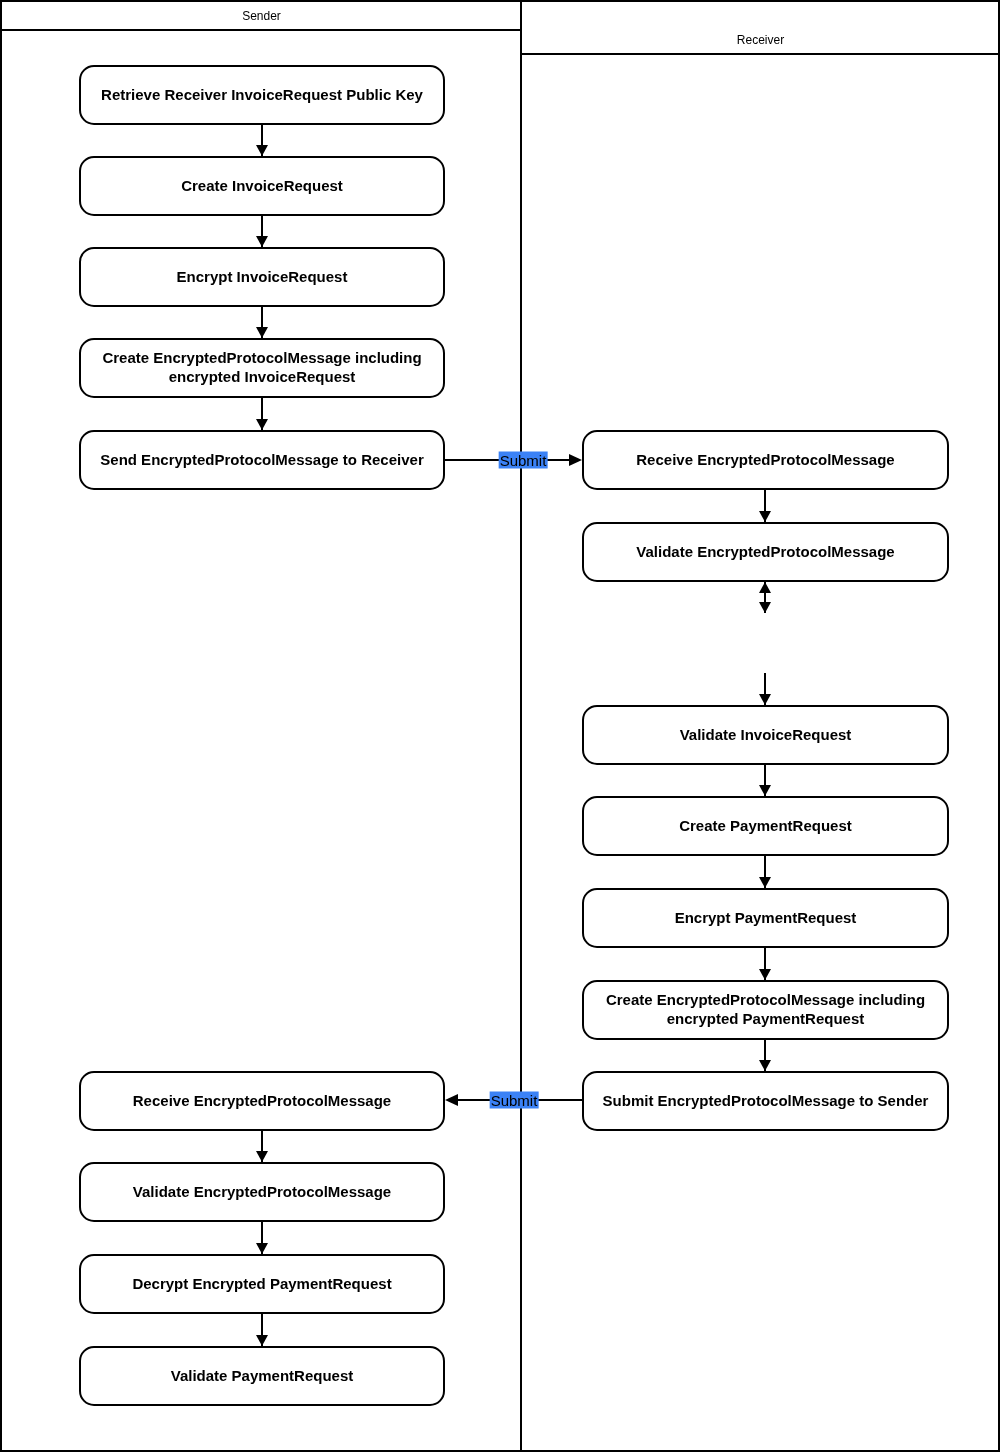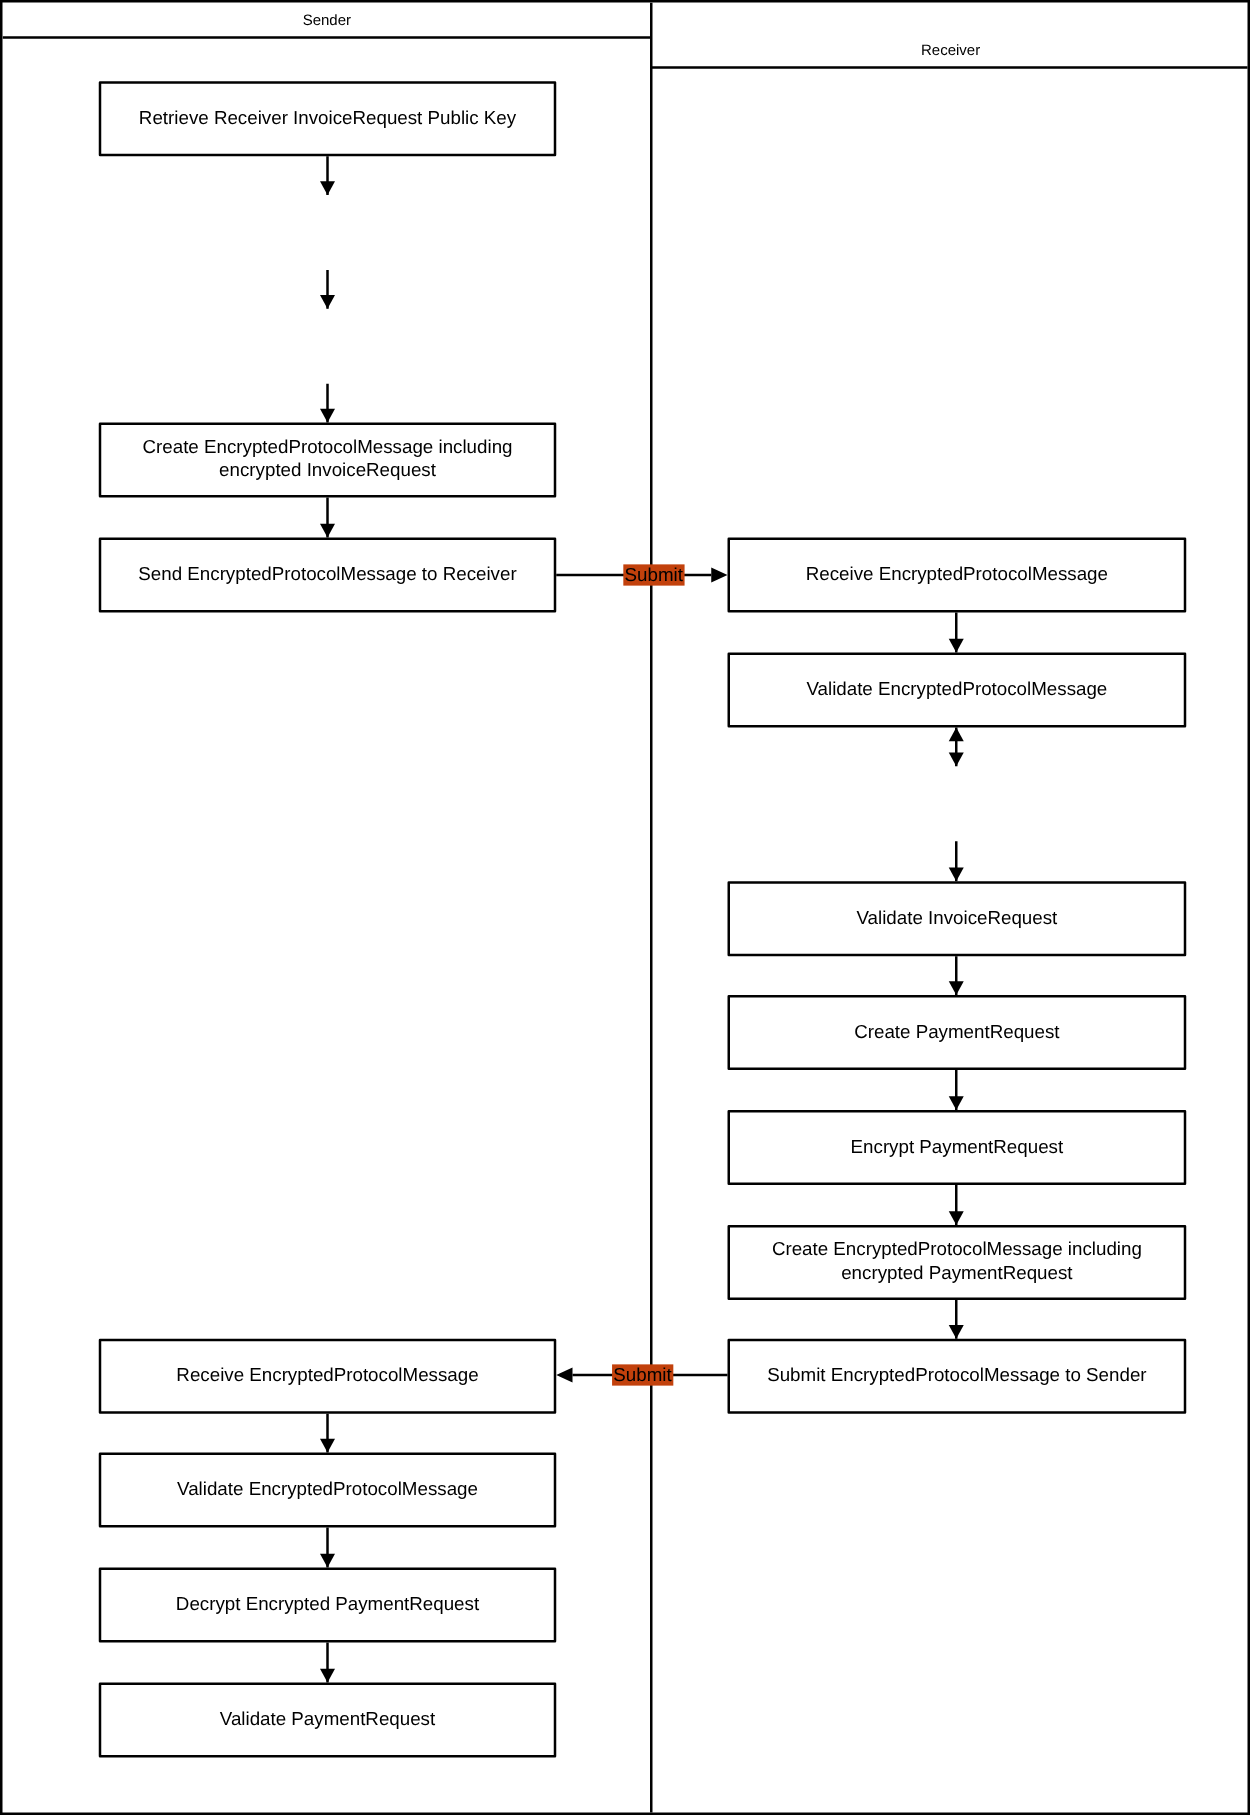--- a/index.html
+++ b/index.html
@@ -20,28 +20,29 @@
   }
   #hdr-sender{left:0;width:519px;}
   #hdr-receiver{left:519px;width:479px;margin-top:24px;}
   .lane-divider{
     position:absolute;top:0;left:518px;width:2px;height:1452px;
     background:#000;
   }
   .node{
     position:absolute;
     box-sizing:border-box;
-    border:2px solid #000;border-radius:1px;
+    border:2px solid #000;border-radius:15px;
     background:#fff;
     display:flex;align-items:center;justify-content:center;
     text-align:center;
     font-size:15px;color:#000;
     padding:4px 10px;
     line-height:1.25;
     z-index:3;
+    font-weight:bold;
   }
   .sender-node{left:77px;width:366px;height:60px;}
   .receiver-node{left:580px;width:367px;height:60px;}
   .conn{
     position:absolute;width:2px;background:#000;z-index:1;
   }
   .conn.down::after{
     content:"";position:absolute;bottom:0;left:-5px;
     width:0;height:0;
     border-left:6px solid transparent;
@@ -65,39 +66,41 @@
     border-left:13px solid #000;
   }
   .head-left{
     position:absolute;width:0;height:0;z-index:2;
     border-top:6px solid transparent;
     border-bottom:6px solid transparent;
     border-right:13px solid #000;
   }
   .edge-label{
     position:absolute;
-    font-size:15px;color:#000;background:#c2410c;
+    font-size:15px;color:#000;background:#3b82f6;
     padding:0 1px;z-index:4;
     transform:translate(-50%,-50%);
   }
 </style>
 </head>
 <body>
 
 <div id="canvas">
 
   <div class="lane-header" id="hdr-sender">
     <span>Sender</span>
   </div>
   <div class="lane-header" id="hdr-receiver">
     <span>Receiver</span>
   </div>
   <div class="lane-divider"></div>
 
   <div class="node sender-node" style="top:63px">Retrieve Receiver InvoiceRequest Public Key</div>
+  <div class="node sender-node" style="top:154px">Create InvoiceRequest</div>
+  <div class="node sender-node" style="top:245px">Encrypt InvoiceRequest</div>
   <div class="node sender-node" style="top:336px">Create EncryptedProtocolMessage including encrypted InvoiceRequest</div>
   <div class="node sender-node" style="top:428px">Send EncryptedProtocolMessage to Receiver</div>
 
   <div class="node sender-node" style="top:1069px">Receive EncryptedProtocolMessage</div>
   <div class="node sender-node" style="top:1160px">Validate EncryptedProtocolMessage</div>
   <div class="node sender-node" style="top:1252px">Decrypt Encrypted PaymentRequest</div>
   <div class="node sender-node" style="top:1344px">Validate PaymentRequest</div>
 
   <div class="node receiver-node" style="top:428px">Receive EncryptedProtocolMessage</div>
   <div class="node receiver-node" style="top:520px">Validate EncryptedProtocolMessage</div>

